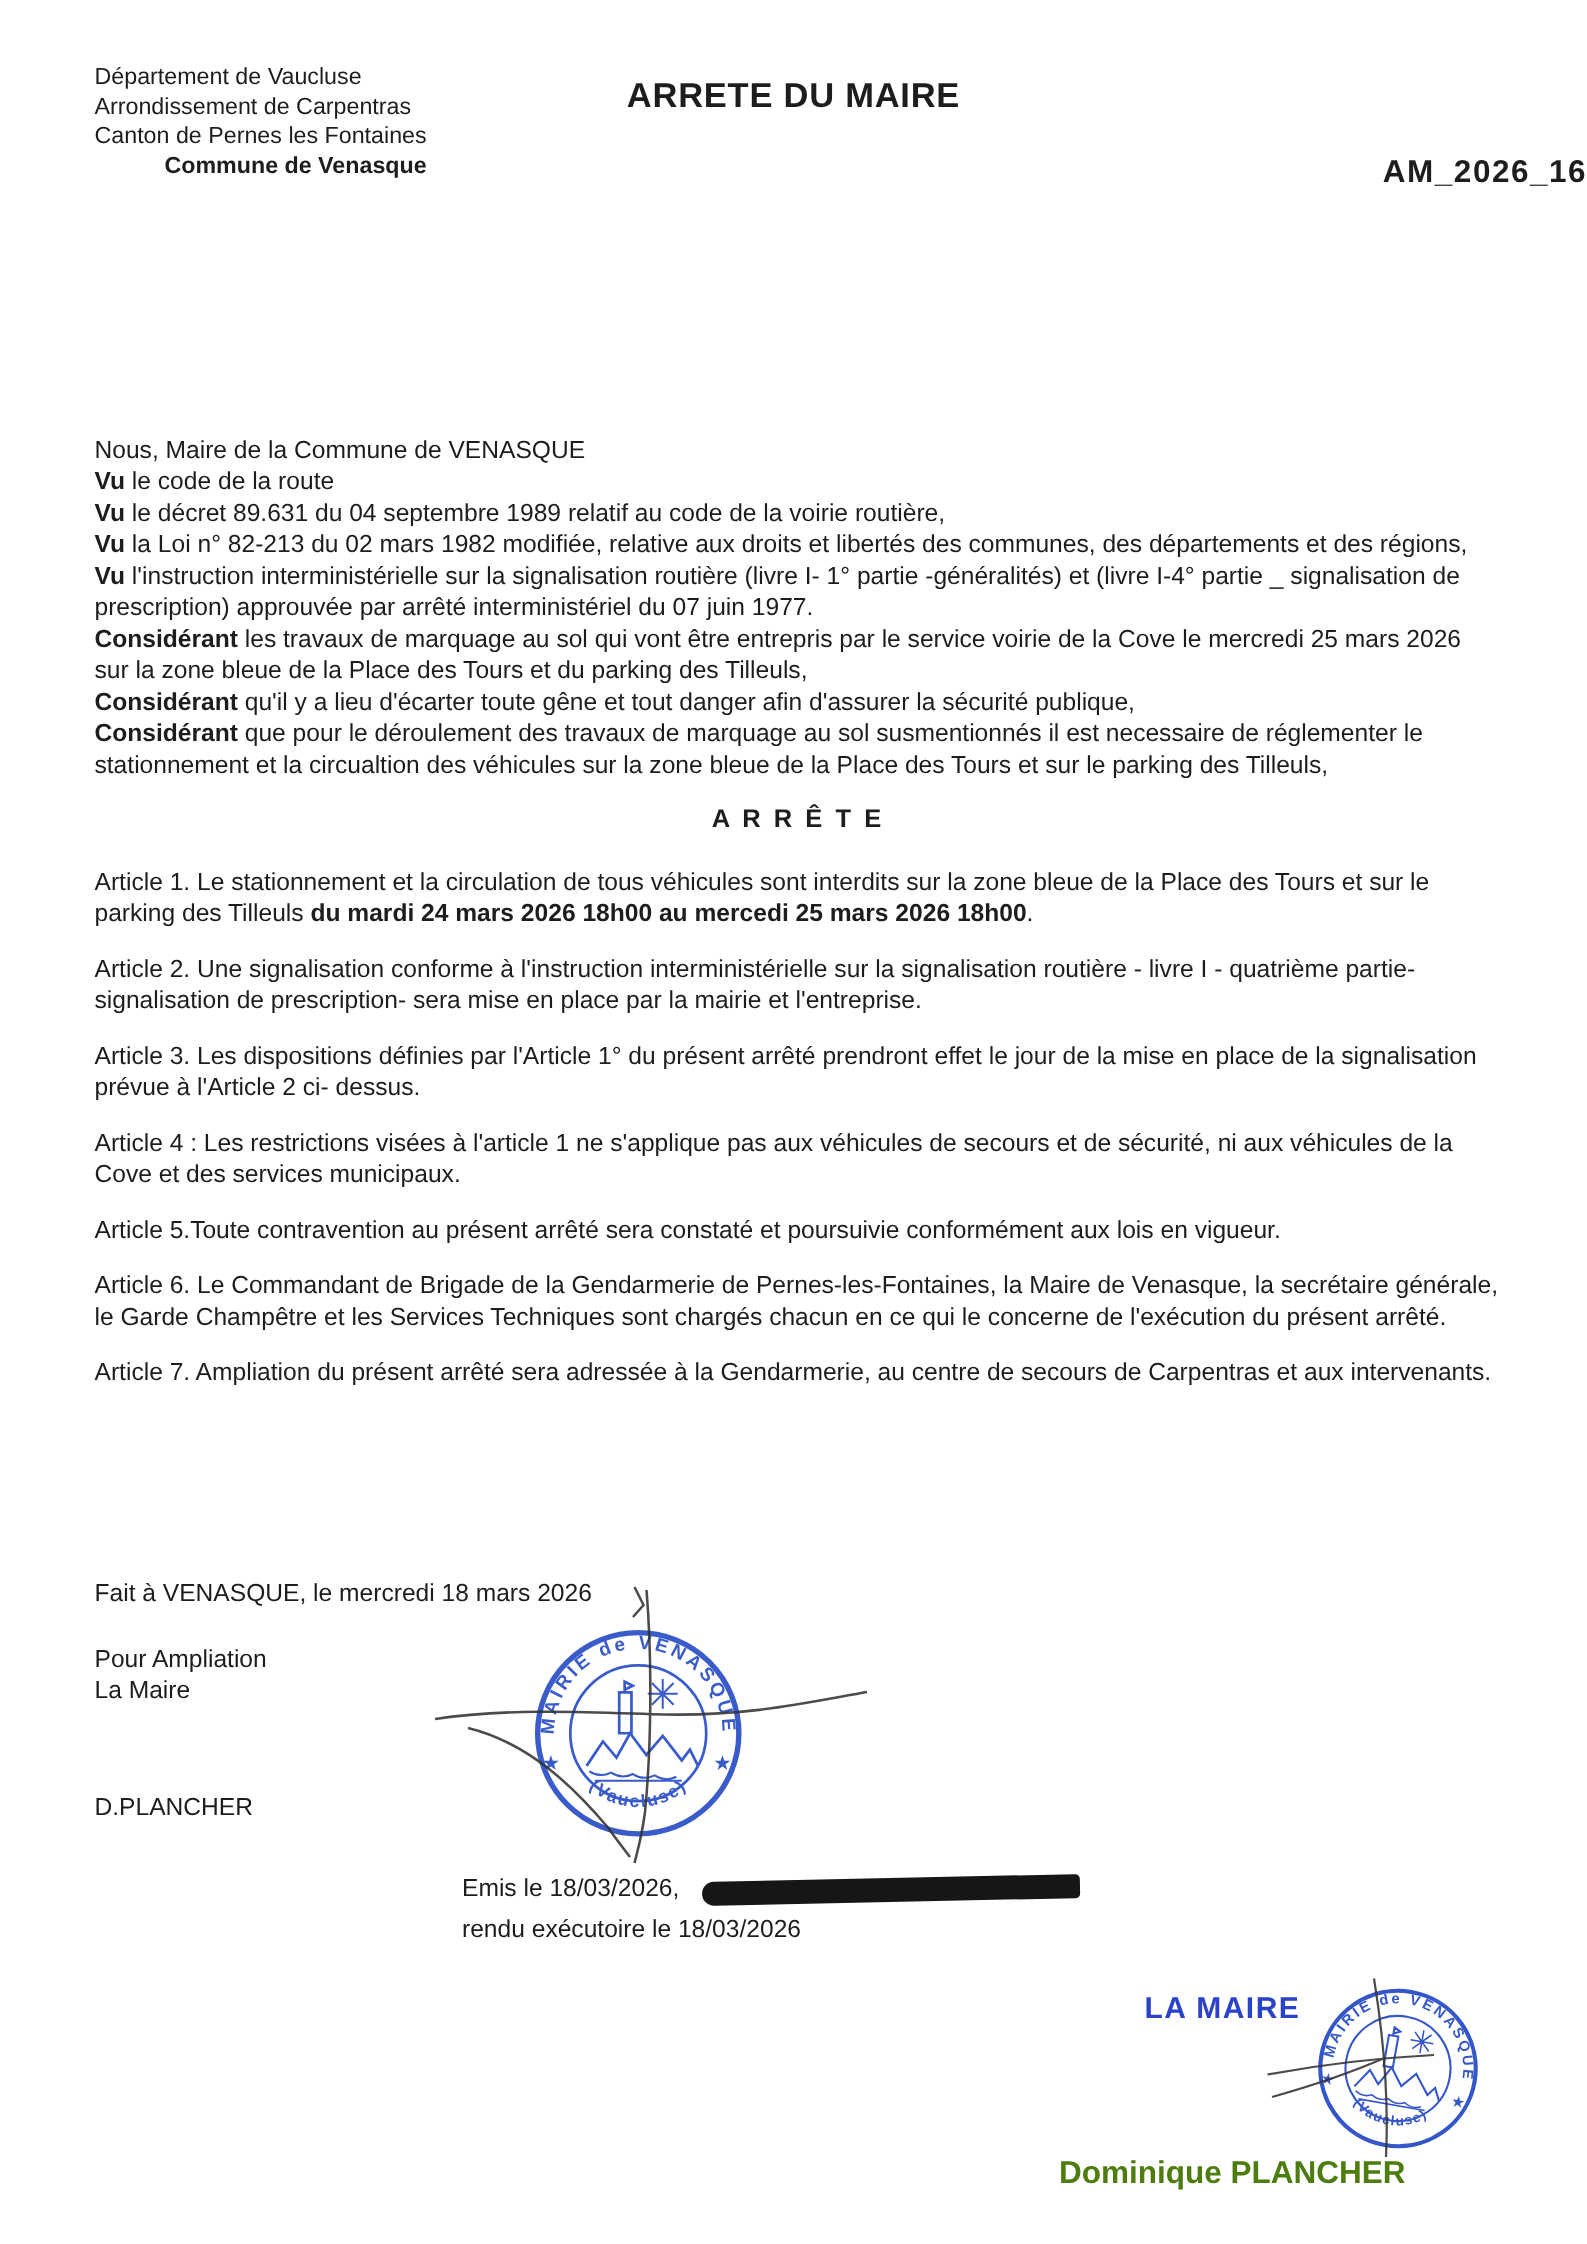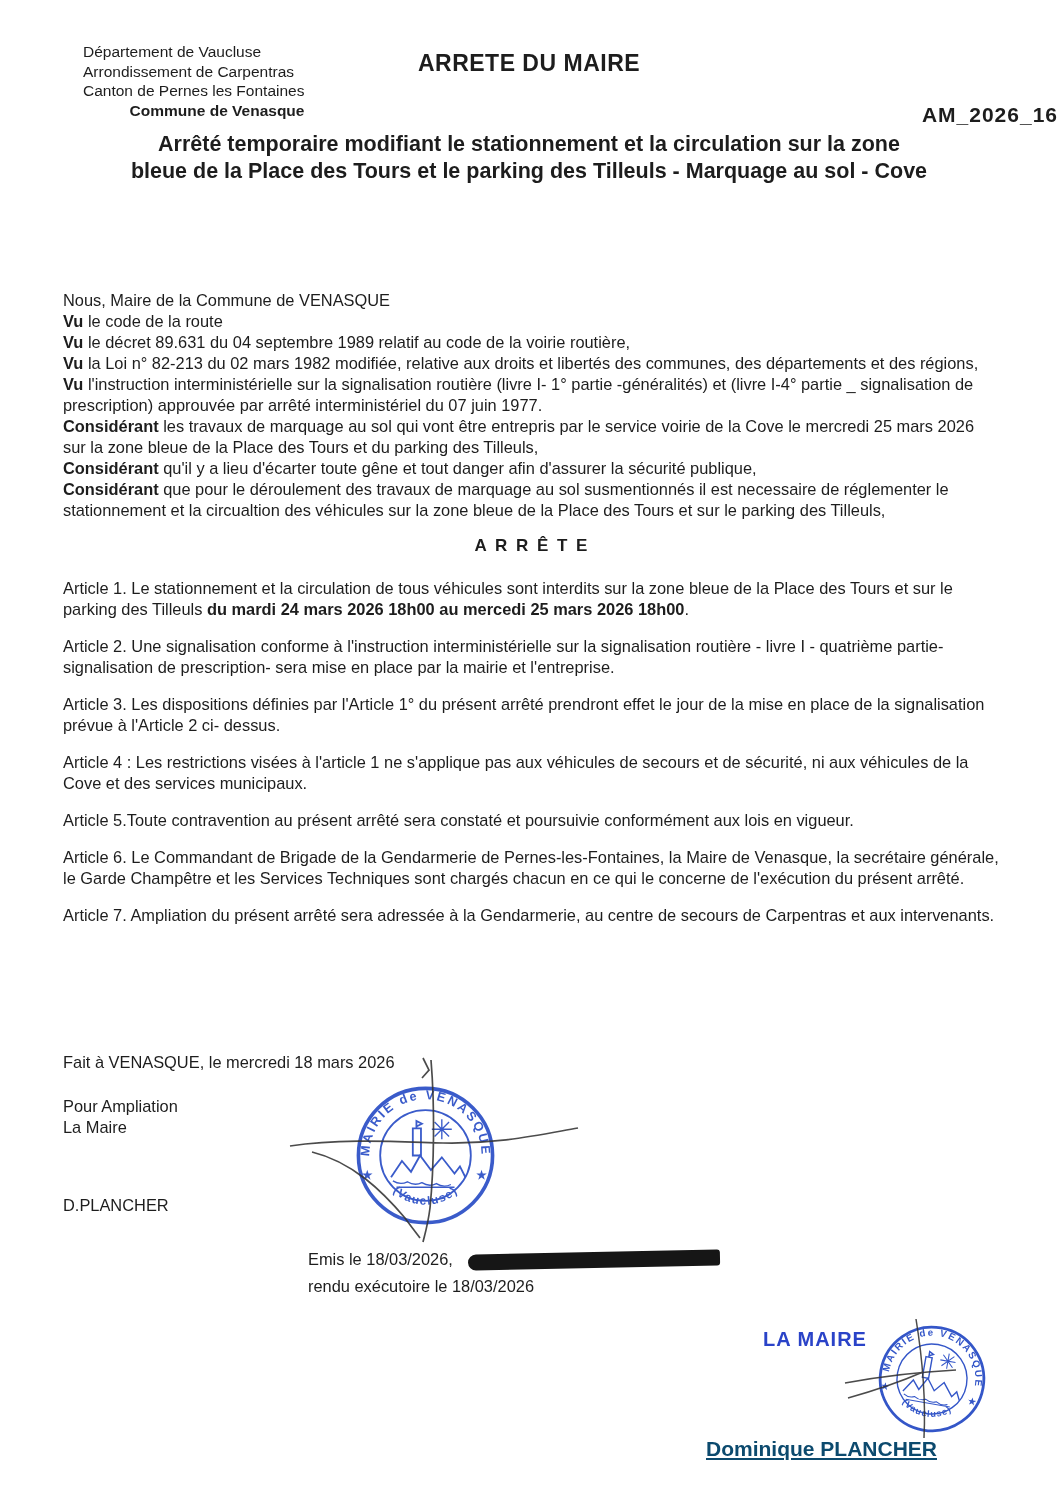--- a/index.html
+++ b/index.html
@@ -1,20 +1,20 @@
 <!DOCTYPE html>
 <html><head>
 <meta charset="utf-8">
 <style>
   html,body{margin:0;padding:0;background:#fff;}
   .page{position:relative;width:1058px;height:1496px;background:#fff;overflow:hidden;
         font-family:"Liberation Sans",sans-serif;color:#1d1d1d;}
   .b{font-weight:bold;text-align:right;}
 
-  .admin{position:absolute;top:42px;left:63px;font-size:15.5px;line-height:19.5px;margin-left:20px;}
+  .admin{position:absolute;top:42px;left:63px;font-size:15.5px;line-height:19.5px;}
   .doc-title{position:absolute;top:50px;left:0;width:100%;text-align:center;
              font-size:23px;font-weight:bold;letter-spacing:.5px;}
   .doc-ref{position:absolute;top:103px;left:0;width:100%;text-align:right;
            font-size:21px;font-weight:bold;letter-spacing:1px;}
   .doc-subtitle{position:absolute;top:131px;left:0;width:100%;text-align:center;
                 font-size:21.5px;font-weight:bold;line-height:27px;}
 
   .body-text{position:absolute;top:290px;left:63px;width:938px;font-size:16.4px;line-height:21px;}
   .para{margin:0;}
   #articles .para{margin:0 0 16px 0;}
@@ -32,40 +32,36 @@
   .sig{position:absolute;pointer-events:none;}
   .sig1{left:283px;top:1048px;}
   .sig2{left:838px;top:1306px;}
 
   .emis{position:absolute;top:1246px;left:308px;font-size:16.4px;line-height:27px;}
   .redaction{position:absolute;left:468px;top:1252px;width:252px;height:16px;background:#161616;
              border-radius:8px 3px 3px 8px;transform:rotate(-1.2deg);}
 
   .la-maire-stamp{position:absolute;left:763px;top:1328px;font-size:20px;font-weight:bold;
                   color:#2a43c8;letter-spacing:1px;}
-  .mayor-name{position:absolute;left:706px;top:1437px;font-size:21px;font-weight:bold;color:#0c4a6e;text-decoration:underline;}
+  .mayor-name{position:absolute;left:706px;top:1437px;font-size:21px;font-weight:bold;color:#4d7c0f;}
 </style>
 </head>
 <body>
 
 <div class="page">
 
   <div class="admin">
     <div>Département de Vaucluse</div>
     <div>Arrondissement de Carpentras</div>
     <div>Canton de Pernes les Fontaines</div>
     <div class="b">Commune de Venasque</div>
   </div>
 
   <div class="doc-title">ARRETE DU MAIRE</div>
   <div class="doc-ref">AM_2026_16</div>
-  <div class="doc-subtitle">
-    <div>Arrêté temporaire modifiant le stationnement et la circulation sur la zone</div>
-    <div>bleue de la Place des Tours et le parking des Tilleuls - Marquage au sol - Cove</div>
-  </div>
 
   <div class="body-text">
     <div id="preamble">
         <p class="para"><span>Nous, Maire de la Commune de VENASQUE</span></p>
         <p class="para"><span class="b">Vu</span><span> le code de la route</span></p>
         <p class="para"><span class="b">Vu</span><span> le décret 89.631 du 04 septembre 1989 relatif au code de la voirie routière,</span></p>
         <p class="para"><span class="b">Vu</span><span> la Loi n° 82-213 du 02 mars 1982 modifiée, relative aux droits et libertés des communes, des départements et des régions,</span></p>
         <p class="para"><span class="b">Vu</span><span> l'instruction interministérielle sur la signalisation routière (livre I- 1° partie -généralités) et (livre I-4° partie _ signalisation de prescription) approuvée par arrêté interministériel du 07 juin 1977.</span></p>
         <p class="para"><span class="b">Considérant</span><span> les travaux de marquage au sol qui vont être entrepris par le service voirie de la Cove le mercredi 25 mars 2026 sur la zone bleue de la Place des Tours et du parking des Tilleuls,</span></p>
         <p class="para"><span class="b">Considérant</span><span> qu'il y a lieu d'écarter toute gêne et tout danger afin d'assurer la sécurité publique,</span></p>

